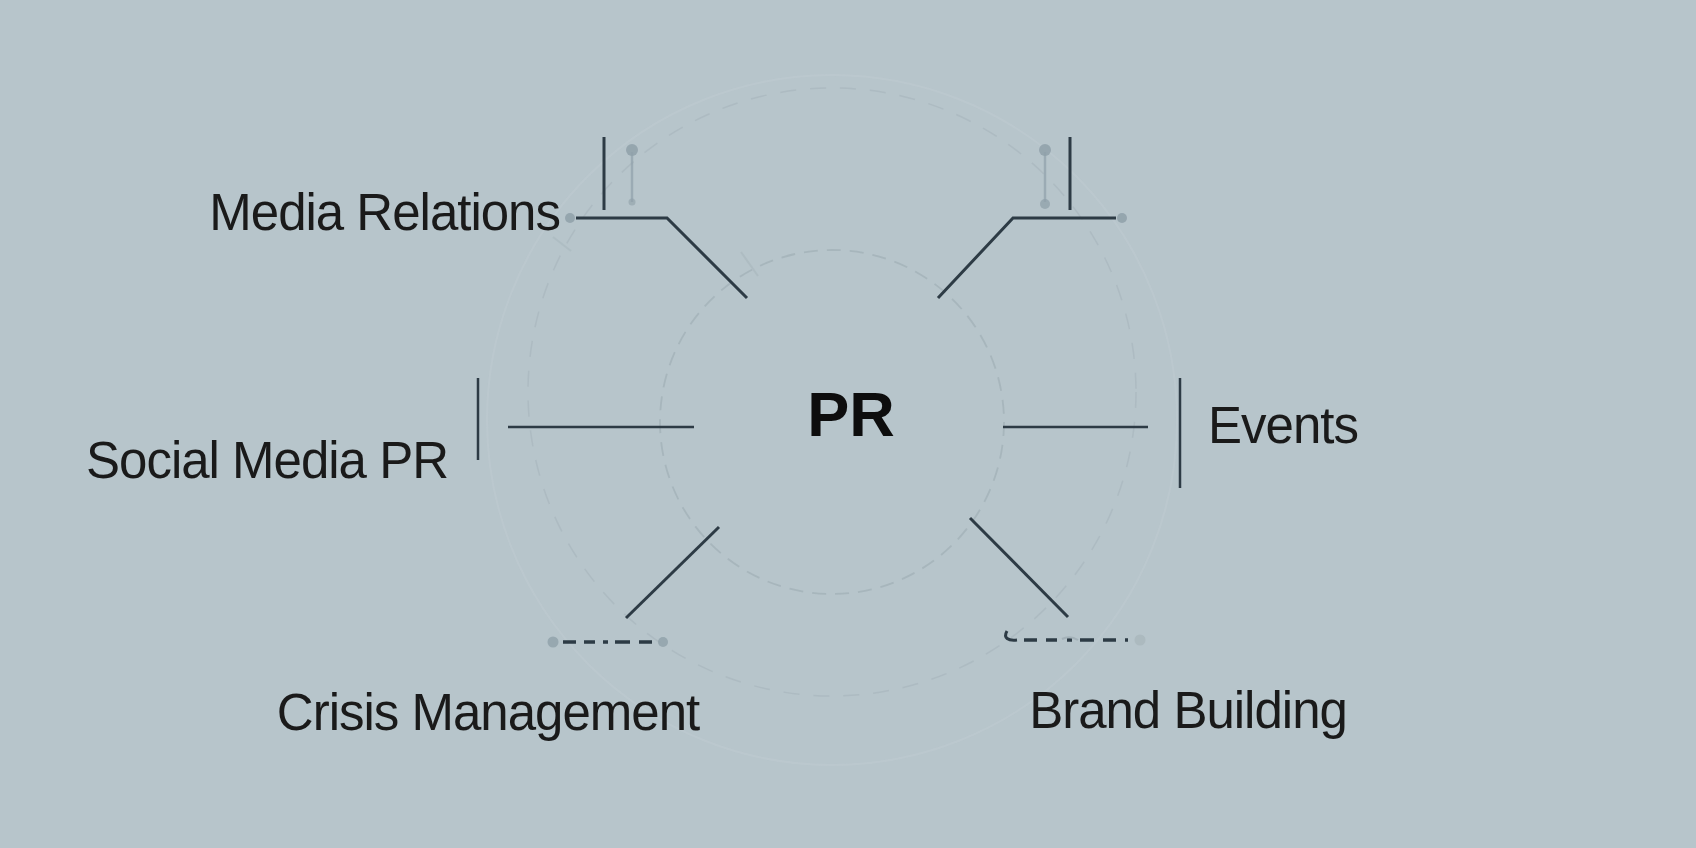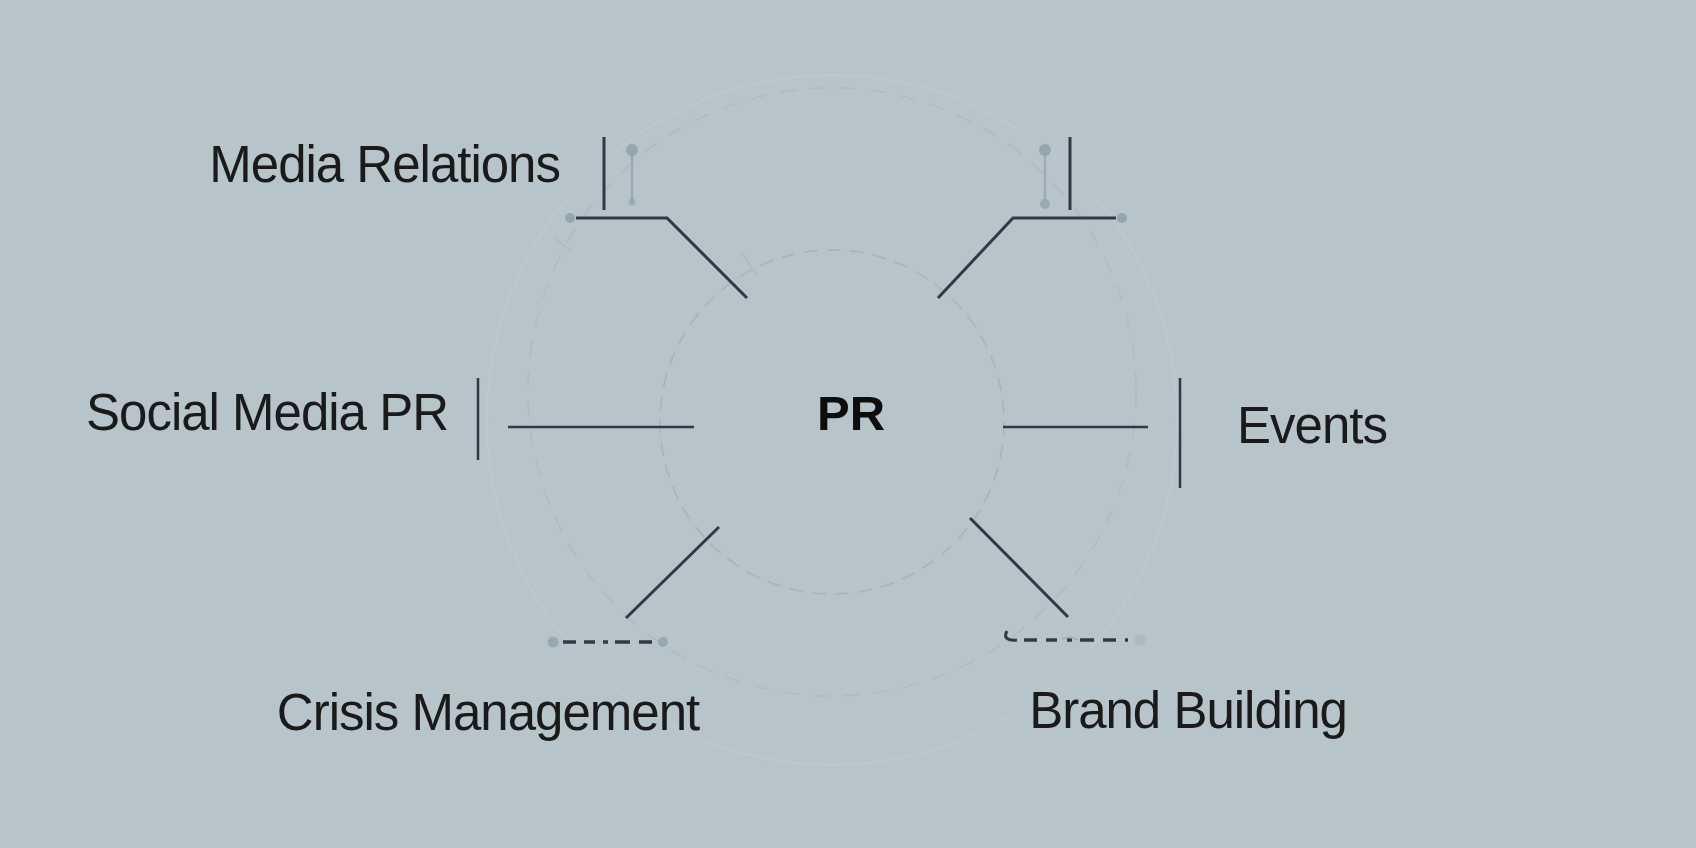--- a/index.html
+++ b/index.html
@@ -24,29 +24,29 @@
   }
   .stage svg.wires{position:absolute;left:0;top:0;}
   .node-label{
     position:absolute;
     font-size:51px;
     letter-spacing:-1px;
     color:var(--label);
     white-space:nowrap;
     line-height:1;
   }
-  .anchor-right{transform:translateY(-50%);text-align:right;}
+  .anchor-right{transform:translateY(-50%);text-align:right;margin-top:48px;}
   .anchor-left{transform:translateY(-50%);}
   .anchor-center{transform:translate(-50%,-50%);text-align:center;}
   .center-title{
     position:absolute;
     left:851px;top:414px;
     transform:translate(-50%,-50%);
     text-align:center;
-    font-size:49px;
+    font-size:63px;
     font-weight:700;
     line-height:1.5;
     color:var(--center);
     letter-spacing:0;
     white-space:nowrap;
   }
 </style>
 </head>
 <body>
 
@@ -121,19 +121,19 @@
 
   <div class="center-title">
     <div>PR</div>
   </div>
 
   <div class="node-label anchor-right" style="right:1136px;top:164px;">Media Relations</div>
 
 
   <div class="node-label anchor-right" style="right:1248px;top:412px;">Social Media PR</div>
 
-  <div class="node-label anchor-left" style="left:1208px;top:425px;margin-left:29px;">Events</div>
+  <div class="node-label anchor-left" style="left:1208px;top:425px;">Events</div>
 
   <div class="node-label anchor-center" style="left:488px;top:712px;">Crisis Management</div>
 
   <div class="node-label anchor-center" style="left:1188px;top:710px;">Brand Building</div>
 
 </div>
 
 </body></html>

